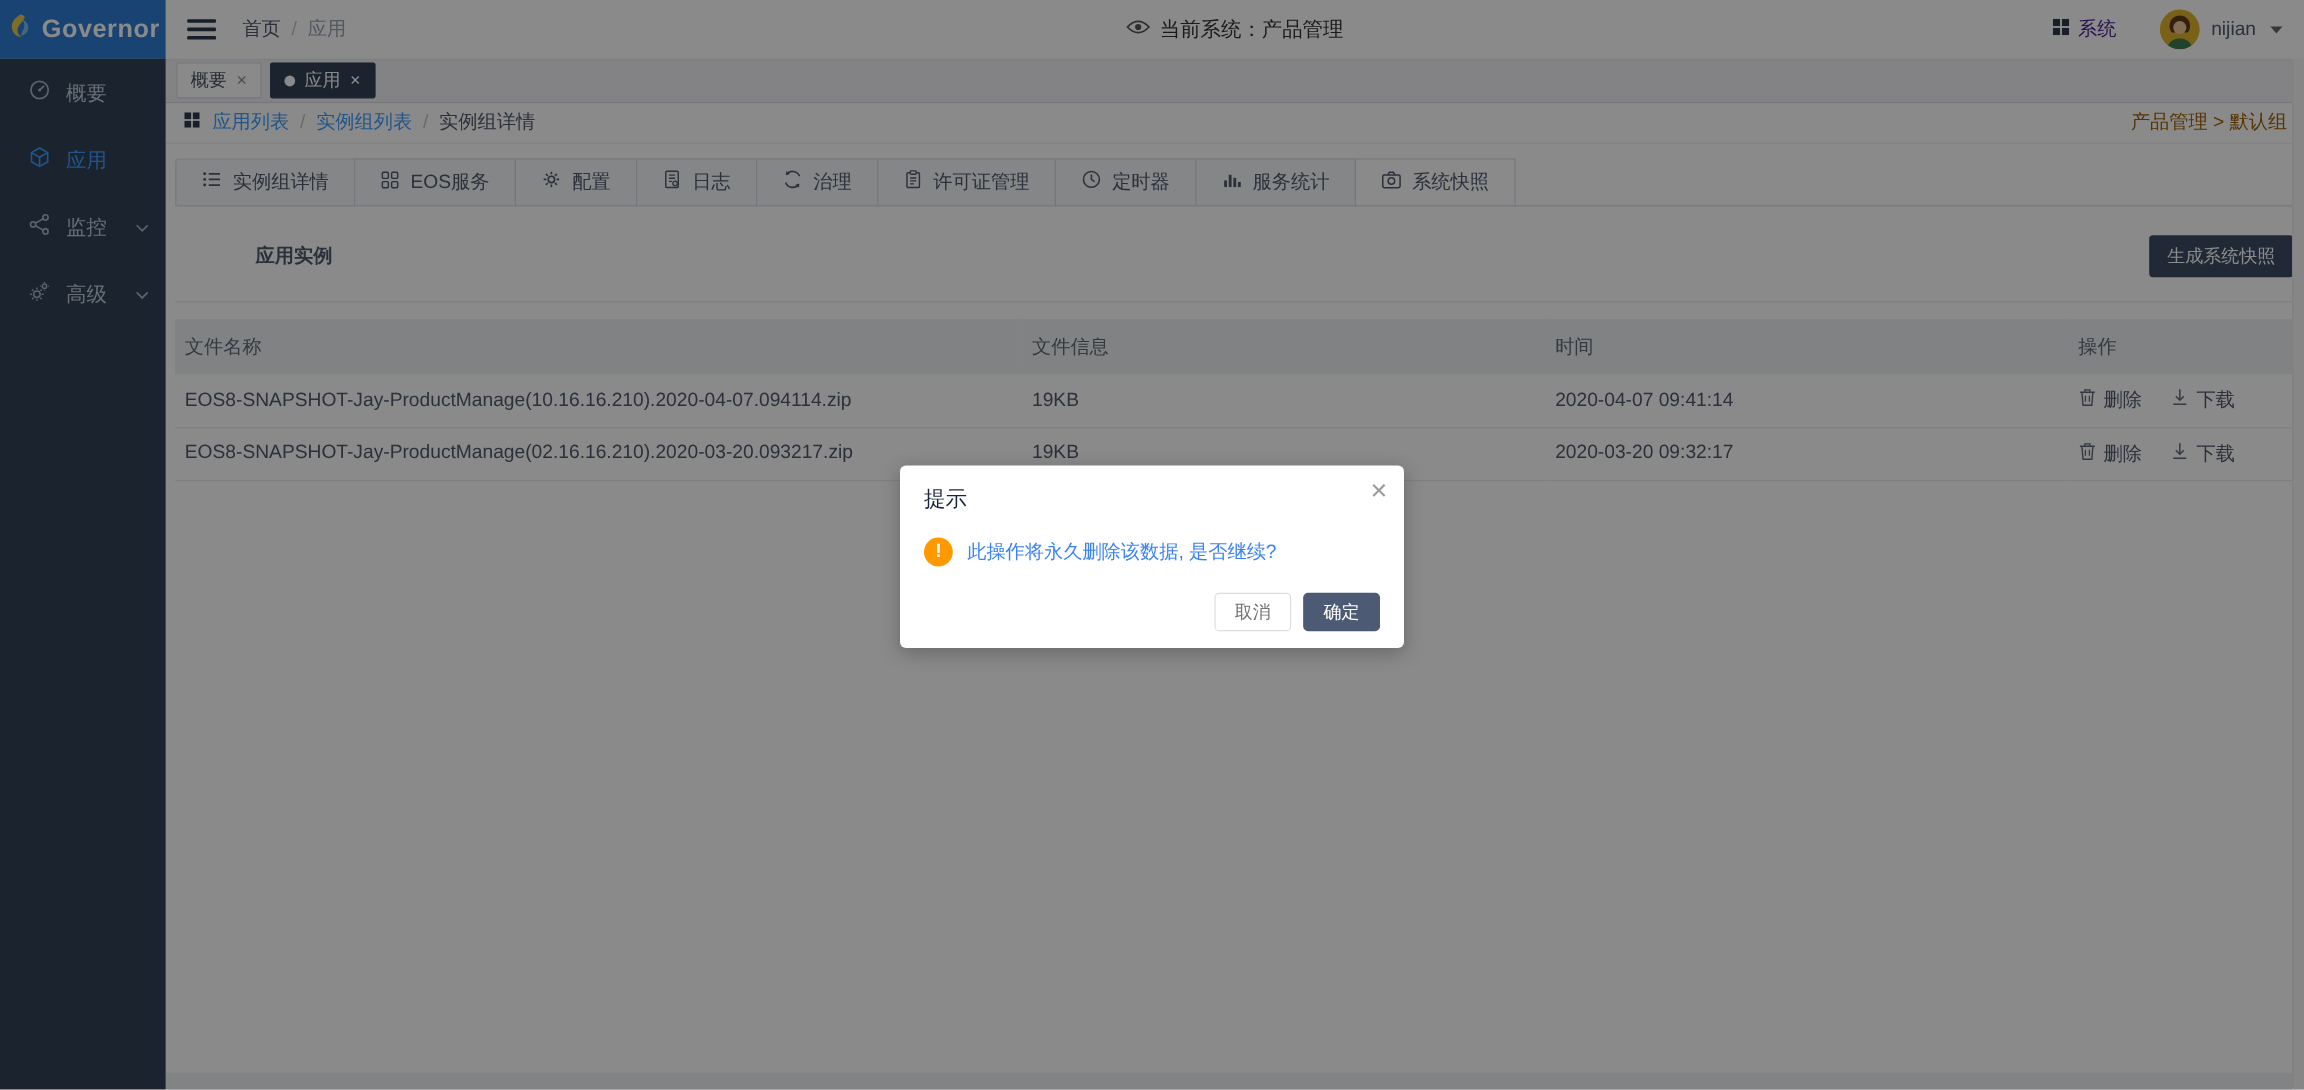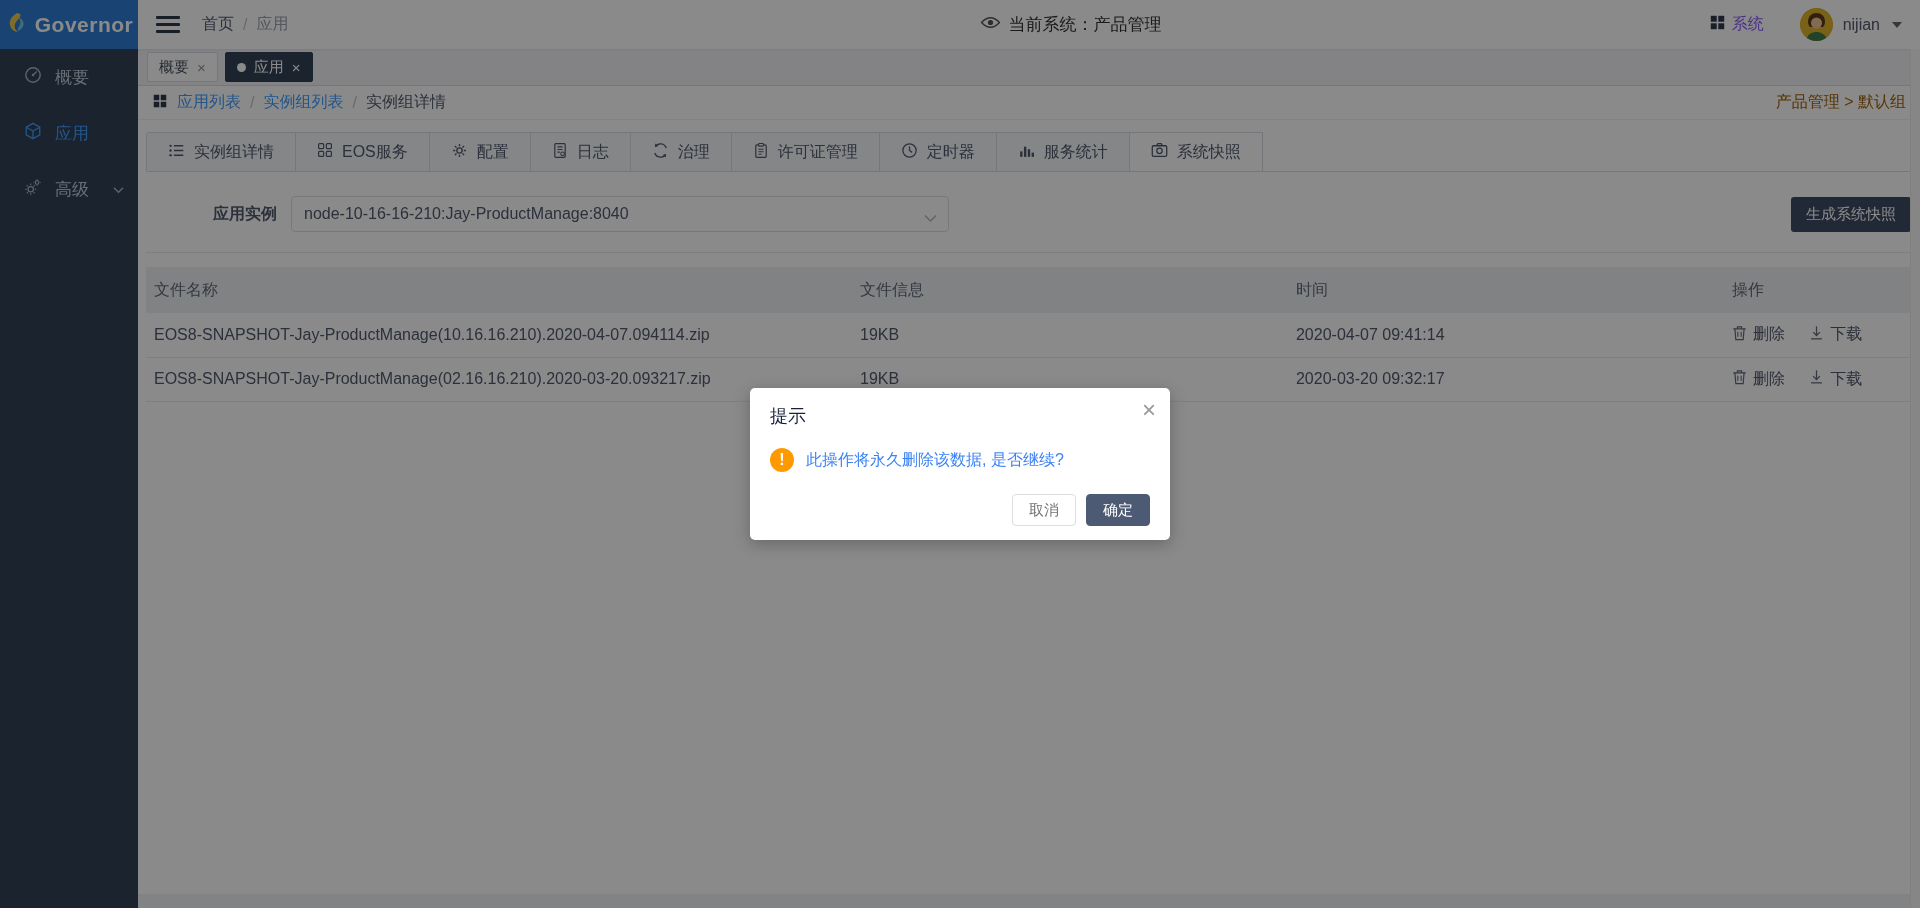--- a/index.html
+++ b/index.html
@@ -13,24 +13,24 @@
     background:#fff; display:flex; align-items:center; z-index:2;
     box-shadow:0 1px 3px rgba(0,0,0,.08); }
   .logo { width:138px; height:49px; background:#2d7dd2; display:flex;
     align-items:center; justify-content:center; gap:6px; flex:none; }
   .logo-text { color:#fff; font-size:21px; font-weight:bold; letter-spacing:.5px; }
   .hamburger { margin-left:18px; width:24px; cursor:pointer; }
   .hamburger div { height:3px; background:#2d3a4b; margin:4px 0; border-radius:1px; }
   .hd-crumb { margin-left:22px; font-size:16px; display:flex; gap:9px; align-items:center;}
   .hd-crumb .cur { color:#99a2b2; }
   .hd-crumb .sep { color:#c0c4cc; }
-  .hd-center { position:absolute; left:1071px; transform:translateX(-50%);
+  .hd-center { position:absolute; left:1029px; transform:translateX(-50%);
     display:flex; align-items:center; gap:8px; font-size:17px; color:#333; }
   .hd-right { margin-left:auto; display:flex; align-items:center; gap:10px; padding-right:18px; }
-  .hd-sys { display:flex; align-items:center; gap:7px; font-size:16px; color:#8b5cf6; cursor:pointer; margin-right:26px;}
+  .hd-sys { display:flex; align-items:center; gap:7px; font-size:16px; color:#4c1d95; cursor:pointer; margin-right:26px;}
   .avatar { width:33px; height:33px; border-radius:50%; background:#e2b42d; overflow:hidden; flex:none; cursor:pointer;}
   .uname { font-size:16px; color:#515a6e; cursor:pointer; }
   .caret { width:0; height:0; border-left:5px solid transparent; border-right:5px solid transparent; border-top:6px solid #666; margin-left:2px;}
   
   .sidebar { position:absolute; top:49px; left:0; bottom:0; width:138px; background:#304156; z-index:2;}
   .side-item { height:56px; display:flex; align-items:center; padding-left:24px; gap:13px;
     color:#bfcbd9; font-size:17px; cursor:pointer; }
   .side-item svg { color:#aab7c8; flex:none; }
   .side-item.active, .side-item.active svg { color:#409EFF; }
   .side-item .chev { margin-left:auto; margin-right:14px; color:#8f9bab; }
@@ -167,20 +167,32 @@
   </div>
   <div class="side-item active">
     <span><svg width="18" height="18" viewBox="0 0 20 20">
           <path d="M10 1.5 L17.5 5.8 V14.2 L10 18.5 L2.5 14.2 V5.8 Z" fill="none" stroke="currentColor" stroke-width="1.5"></path>
           <path d="M2.5 5.8 L10 10 L17.5 5.8 M10 10 V18.5" fill="none" stroke="currentColor" stroke-width="1.5"></path>
         </svg></span>
     <span>应用</span>
   </div>
   <div class="side-item">
     <span><svg width="18" height="18" viewBox="0 0 20 20">
+          <circle cx="4" cy="10" r="2.4" fill="none" stroke="currentColor" stroke-width="1.5"></circle>
+          <circle cx="15.5" cy="3.5" r="2.4" fill="none" stroke="currentColor" stroke-width="1.5"></circle>
+          <circle cx="15.5" cy="16.5" r="2.4" fill="none" stroke="currentColor" stroke-width="1.5"></circle>
+          <path d="M6.2 8.8 L13.3 4.7 M6.2 11.2 L13.3 15.3" stroke="currentColor" stroke-width="1.5"></path>
+        </svg></span>
+    <span>监控</span>
+    <span class="chev"><svg width="11" height="8" viewBox="0 0 12 8">
+          <path d="M1 1.5 L6 6.5 L11 1.5" fill="none" stroke="currentColor" stroke-width="1.6"></path>
+        </svg></span>
+  </div>
+  <div class="side-item">
+    <span><svg width="18" height="18" viewBox="0 0 20 20">
           <circle cx="7.5" cy="12.5" r="3" fill="none" stroke="currentColor" stroke-width="1.4"></circle>
           <path d="M7.5 8 v-1.8 M7.5 17 v1.8 M3 12.5 h-1.8 M12 12.5 h1.8 M4.3 9.3 l-1.3-1.3 M10.7 15.7 l1.3 1.3 M4.3 15.7 l-1.3 1.3 M10.7 9.3 l1.3-1.3" stroke="currentColor" stroke-width="1.3"></path>
           <circle cx="14.5" cy="5" r="2" fill="none" stroke="currentColor" stroke-width="1.3"></circle>
           <path d="M14.5 2 v-1 M14.5 8 v1 M11.5 5 h-1 M17.5 5 h1" stroke="currentColor" stroke-width="1.2"></path>
         </svg></span>
     <span>高级</span>
     <span class="chev"><svg width="11" height="8" viewBox="0 0 12 8">
           <path d="M1 1.5 L6 6.5 L11 1.5" fill="none" stroke="currentColor" stroke-width="1.6"></path>
         </svg></span>
   </div>
@@ -292,26 +304,20 @@
               <path d="M6.5 4 L8 1.5 H12 L13.5 4" fill="none" stroke="currentColor" stroke-width="1.5"></path>
               <circle cx="10" cy="10" r="3.2" fill="none" stroke="currentColor" stroke-width="1.5"></circle>
             </svg></span>
         <span>系统快照</span>
       </div>
       <div class="dtab-fill"></div>
     </div>
 
     <div class="form-row">
       <div class="form-label">应用实例</div>
-      <div class="select">
-        <span>node-10-16-16-210:Jay-ProductManage:8040</span>
-        <span class="chev"><svg width="13" height="9" viewBox="0 0 13 9">
-              <path d="M1 1.5 L6.5 7 L12 1.5" fill="none" stroke="currentColor" stroke-width="1.5"></path>
-            </svg></span>
-      </div>
       <button class="gen-btn">生成系统快照</button>
     </div>
 
     <div class="divider"></div>
 
     <table>
       <thead>
         <tr>
           <th class="c1">文件名称</th>
           <th class="c2">文件信息</th>

